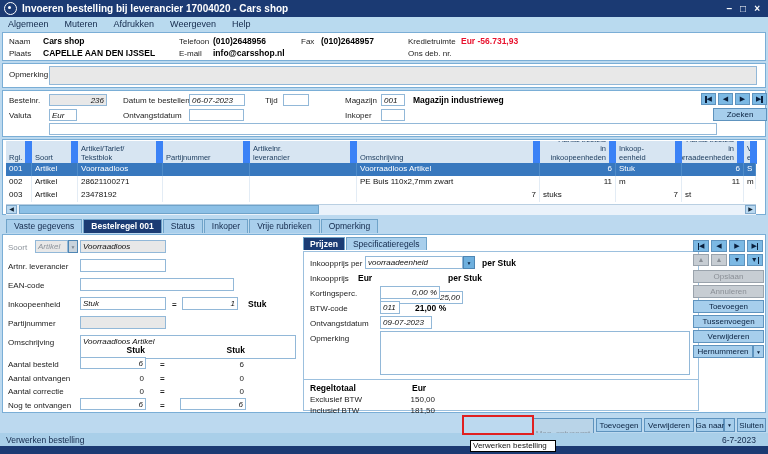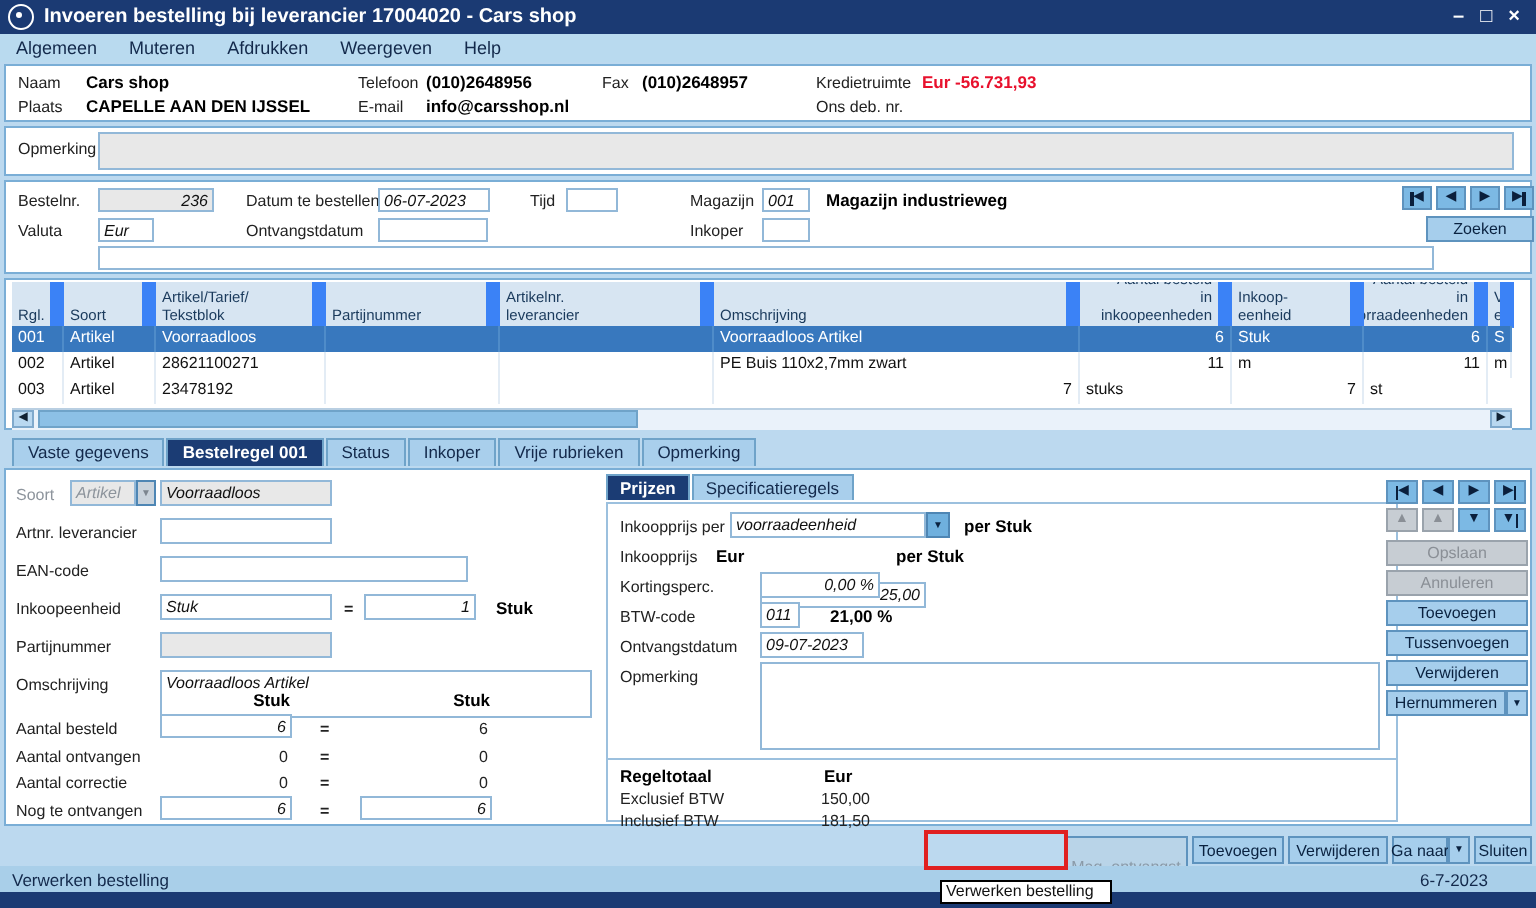--- a/index.html
+++ b/index.html
@@ -357,20 +357,20 @@
   <div class="btn primary" style="left:466px;top:418px;width:64px;height:14px;">Verwerken</div>
   <div class="btn disblue" style="left:532px;top:418px;width:62px;height:30px;text-align:center;">Mag. ontvangst</div>
   <div class="btn ul" style="left:596px;top:418px;width:46px;height:14px;">Toevoegen</div>
   <div class="btn" style="left:644px;top:418px;width:50px;height:14px;">Verwijderen</div>
   <div class="btn ul" style="left:696px;top:418px;width:28px;height:14px;">Ga naar</div>
   <div class="btn" style="left:724px;top:418px;width:11px;height:14px;font-size:5px;">▼</div>
   <div class="btn ul" style="left:737px;top:418px;width:29px;height:14px;">Sluiten</div>
 
   <div class="statusbar">
     <span style="position:absolute;left:6px;top:2px;">Verwerken bestelling</span>
-    <span style="position:absolute;right:24px;top:2px;">6-7-2023</span>
+    <span style="position:absolute;right:12px;top:2px;">6-7-2023</span>
   </div>
   <div class="grip"></div>
   <div class="bottomstrip"></div>
 
   <div class="tooltip">Verwerken bestelling</div>
 
 </div>
 
 </body></html>

